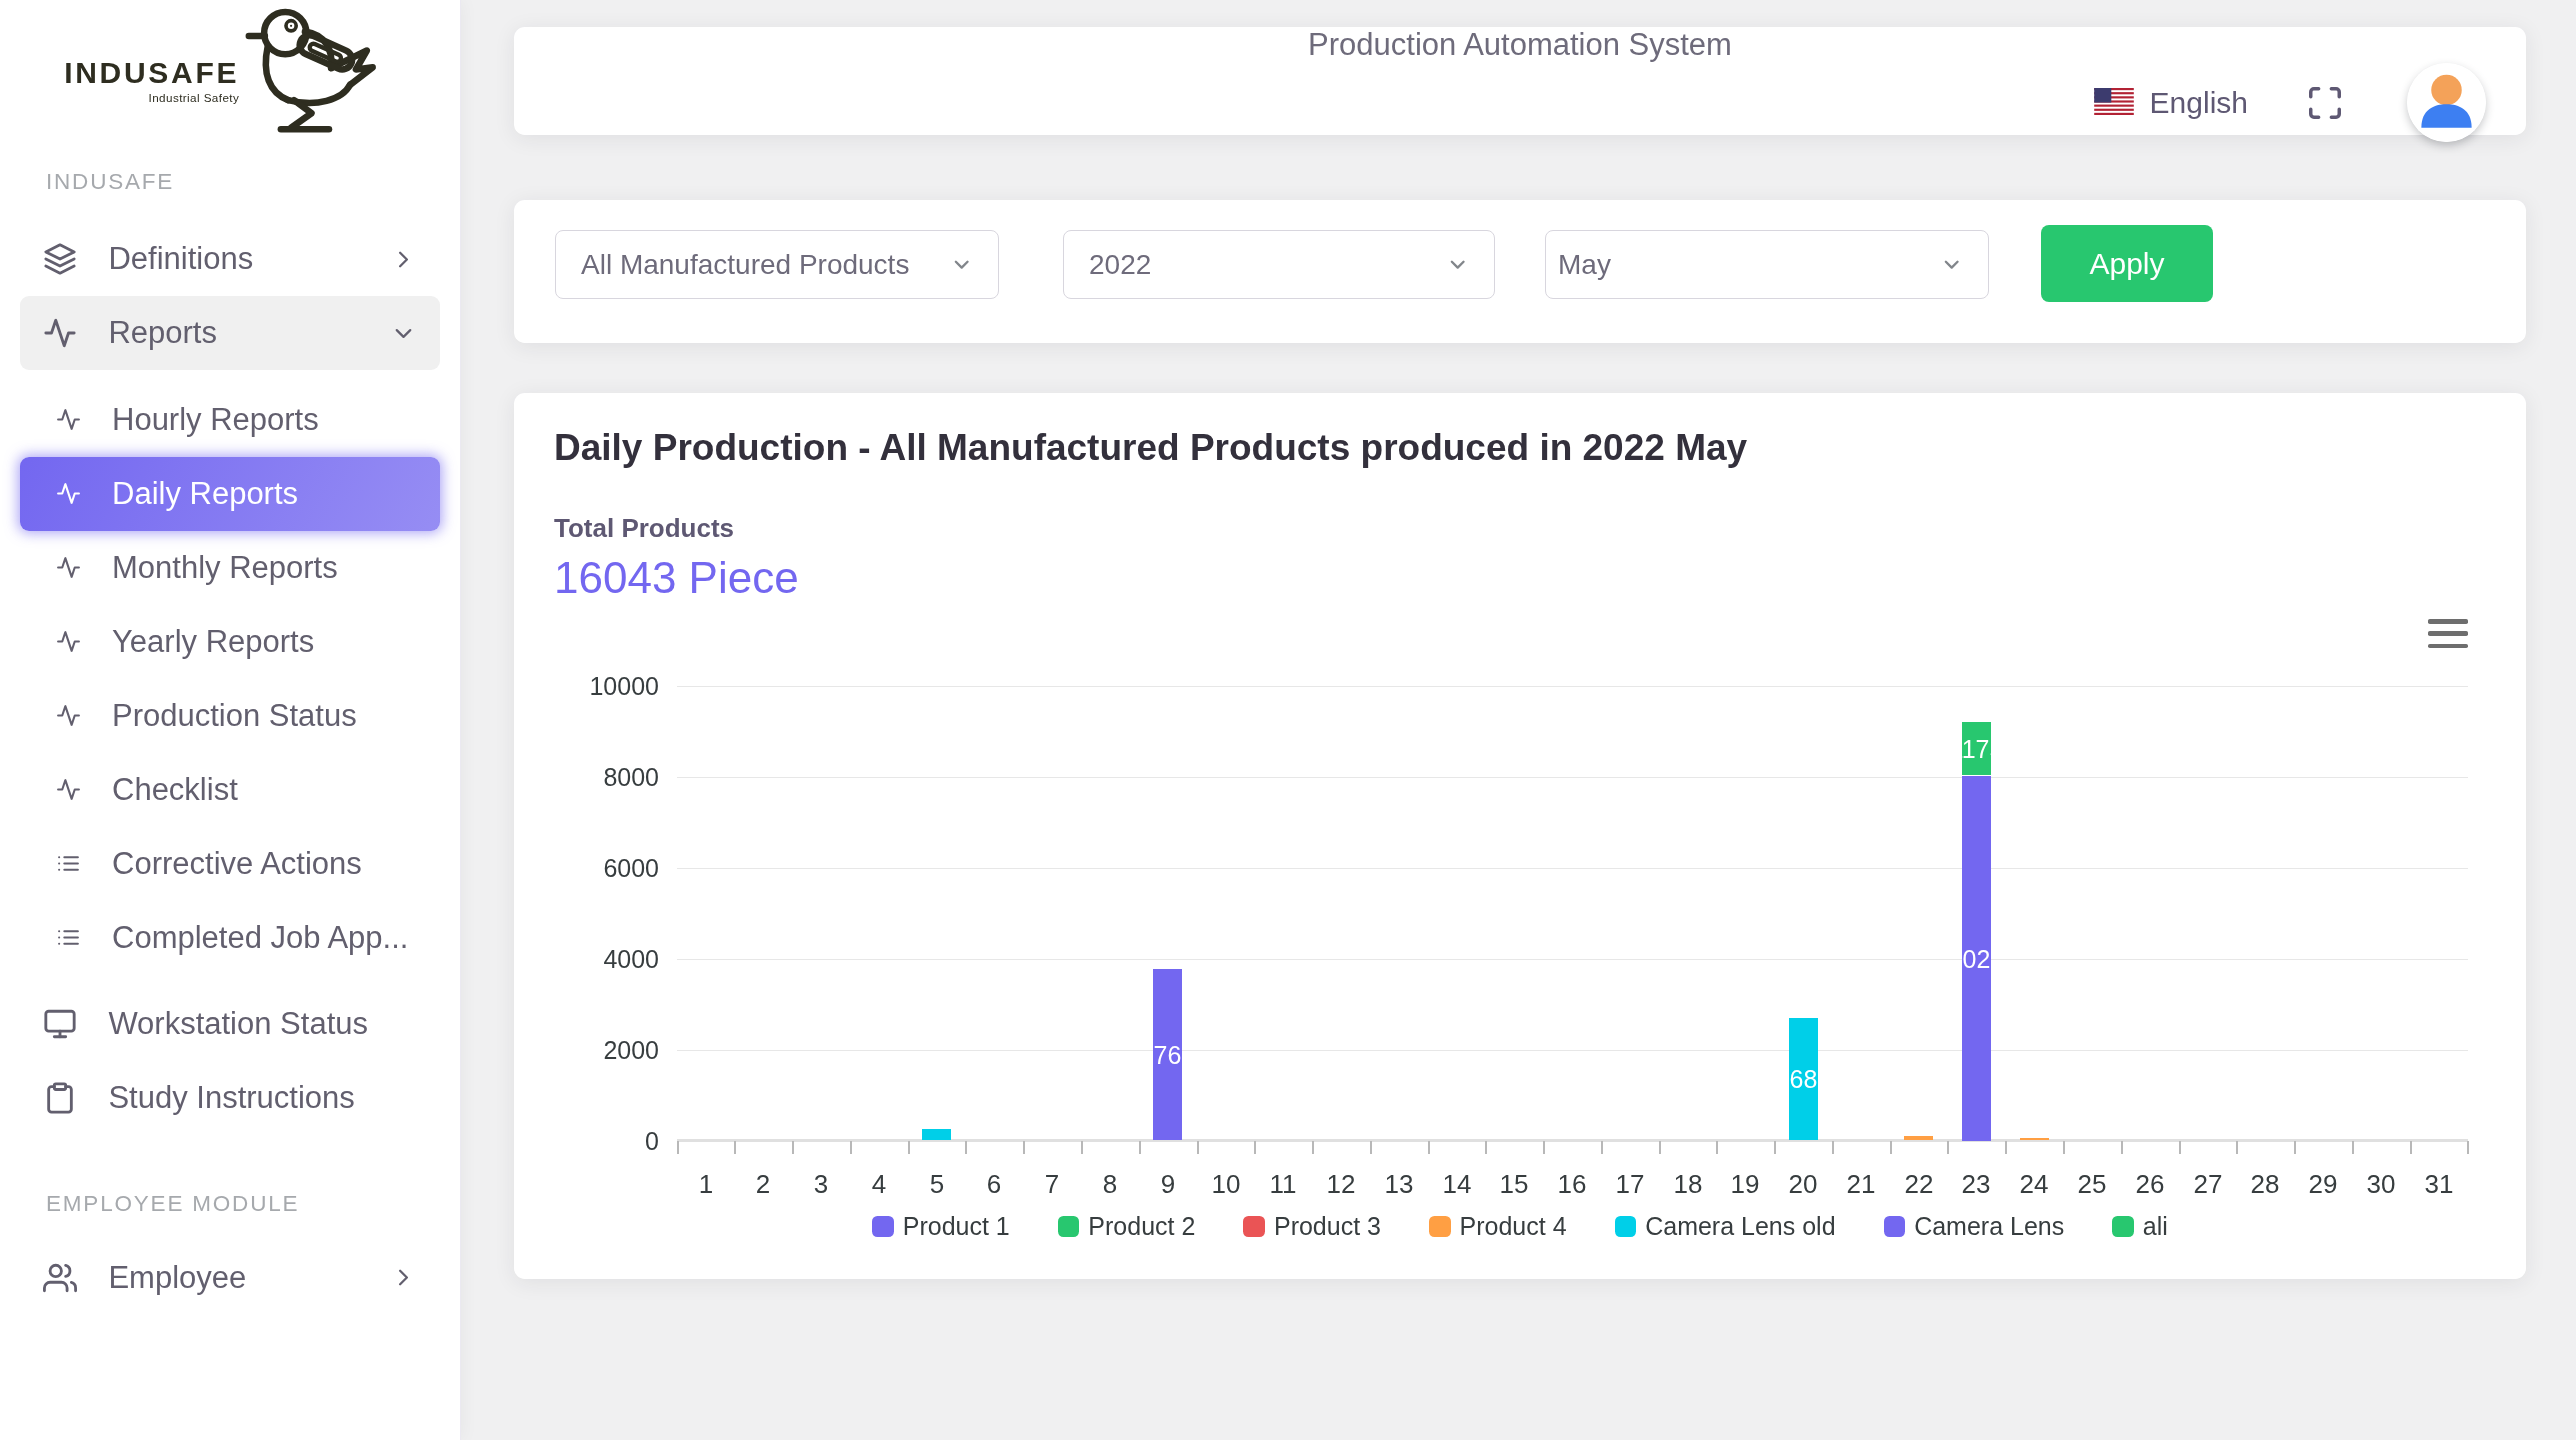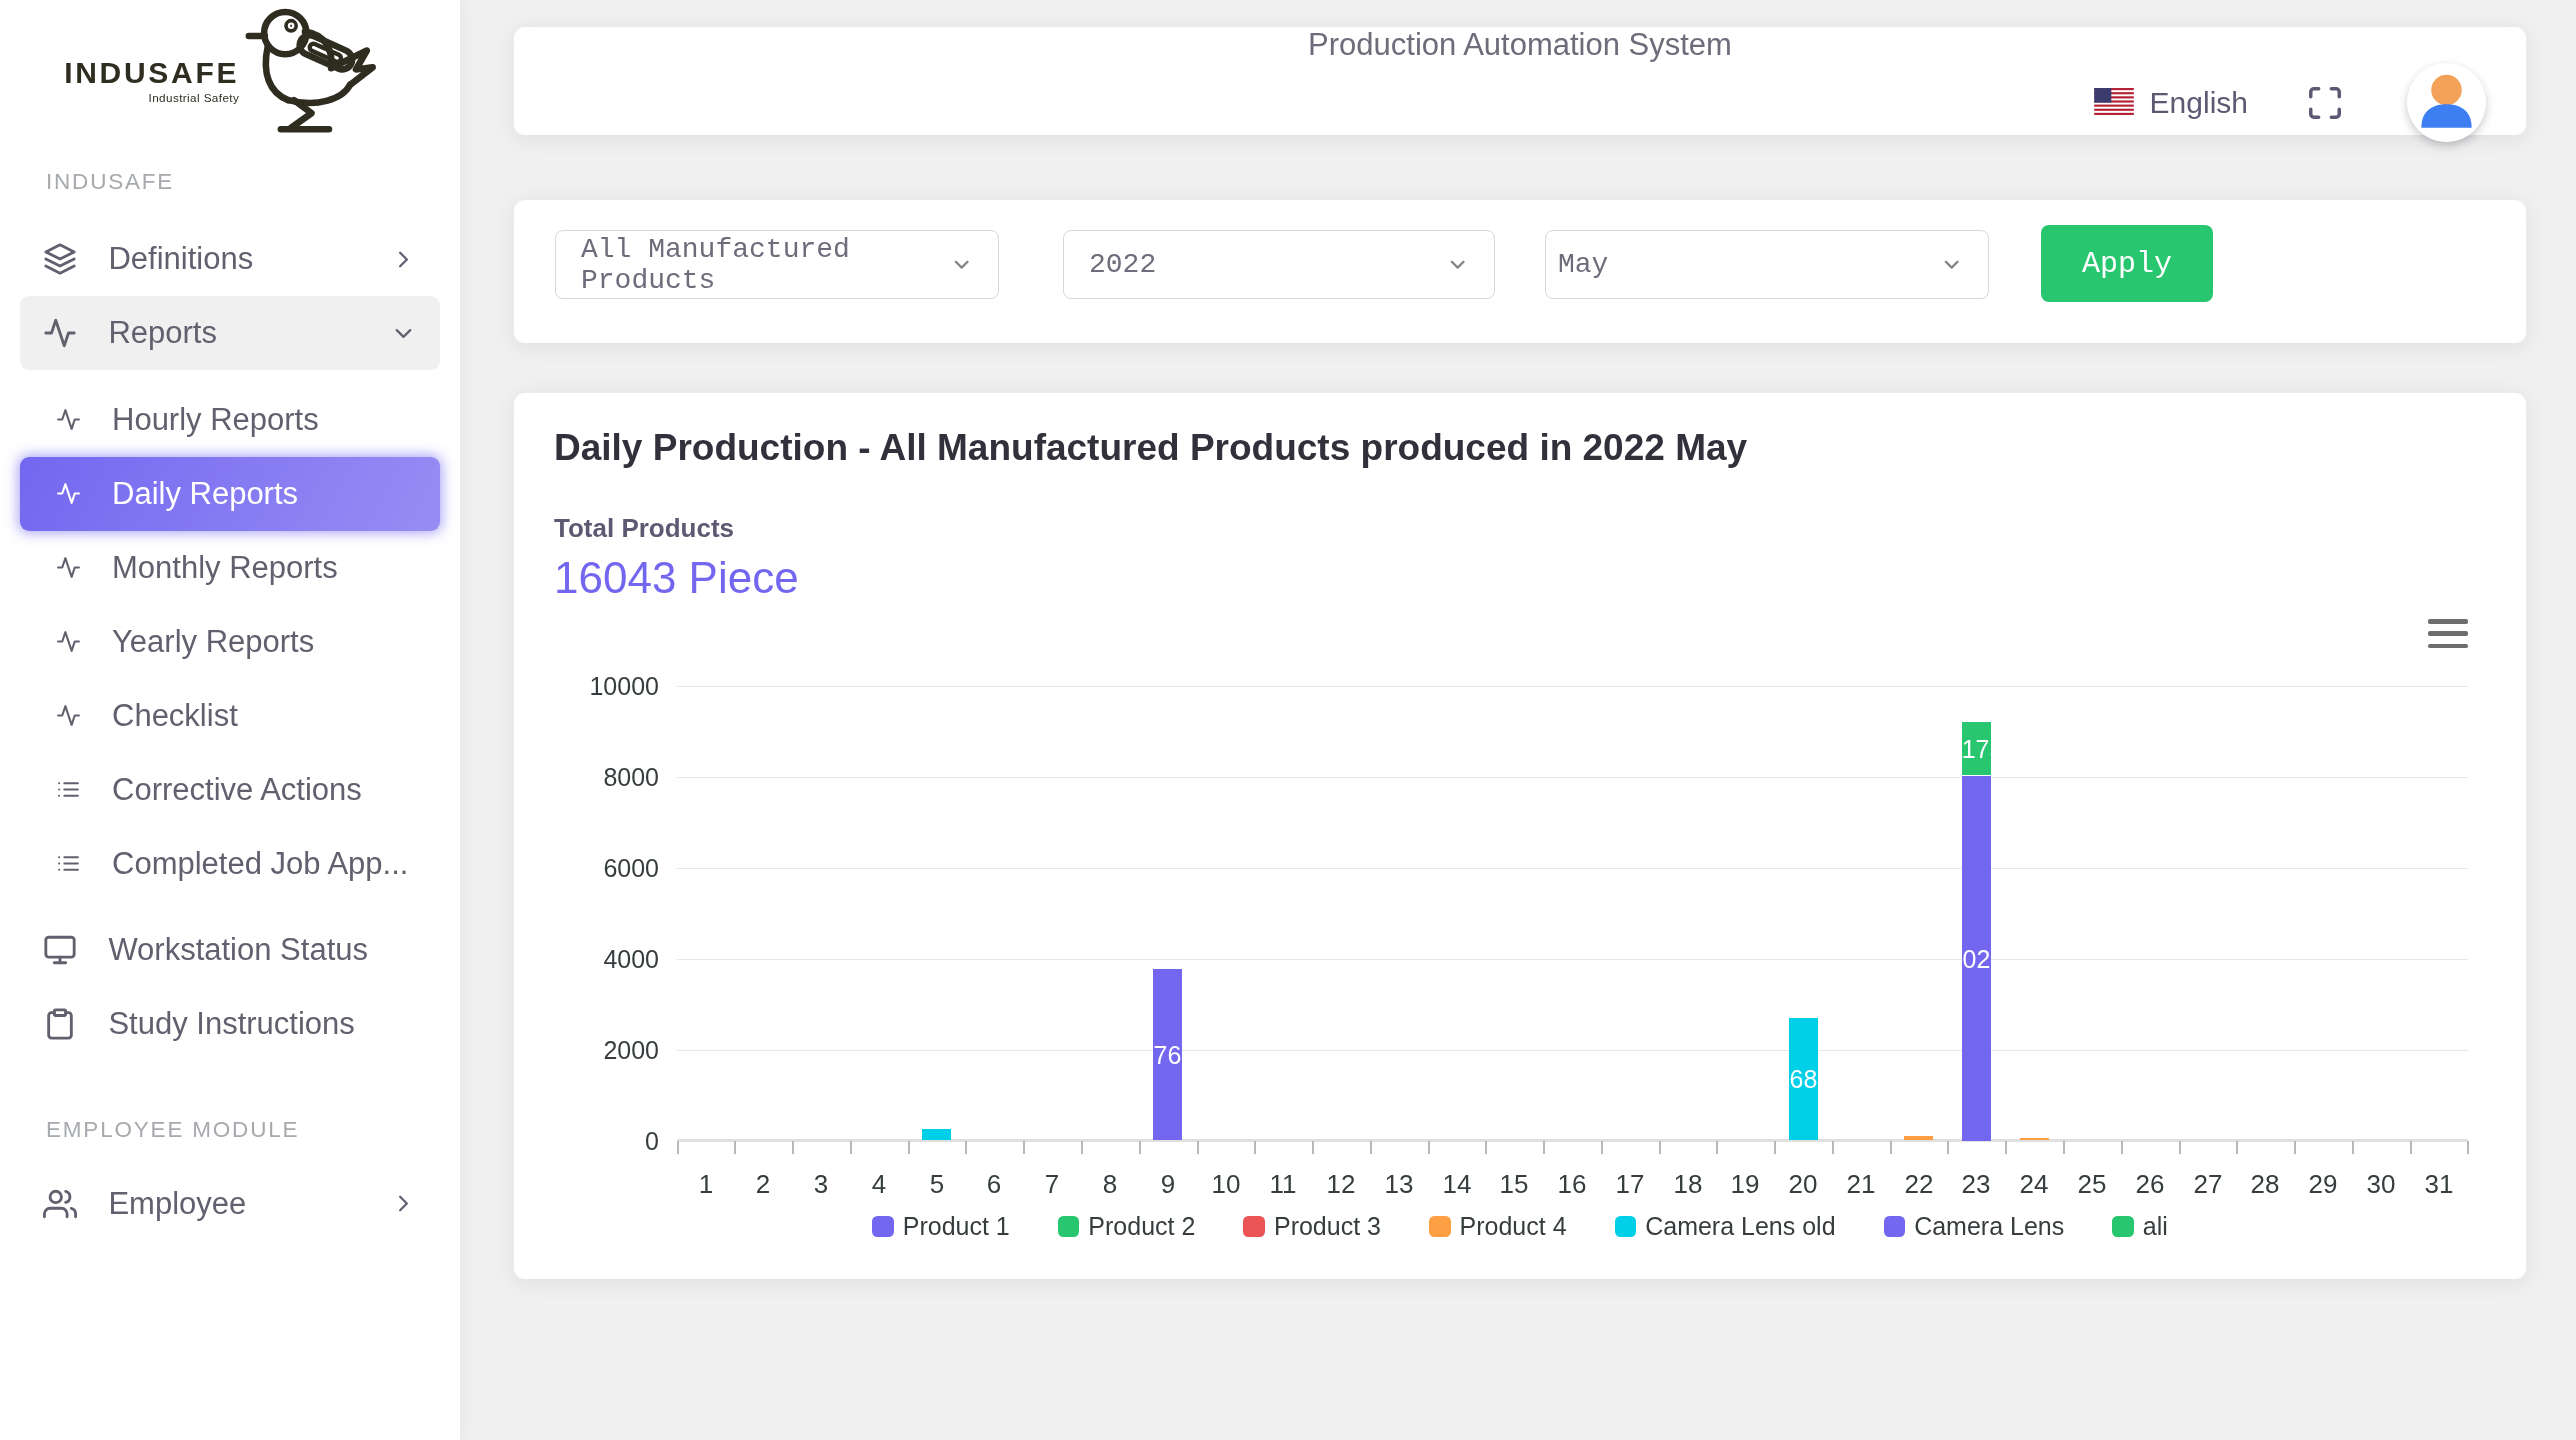--- a/index.html
+++ b/index.html
@@ -58,21 +58,21 @@
   .topbar-title{font-size:31px;color:#6e6b7b;}
   .topbar-right{margin-left:auto;display:flex;align-items:center;}
   .lang{display:flex;align-items:center;gap:16px;cursor:pointer;}
   .lang-label{font-size:30px;color:#5e5873;}
   .maximize{margin-left:58px;display:flex;cursor:pointer;}
   .avatar{margin-left:63px;width:79px;height:79px;border-radius:50%;
     background:#fff;box-shadow:0 3.6px 9px rgba(34,41,47,.25);
     display:flex;align-items:center;justify-content:center;cursor:pointer;overflow:hidden;}
 
   
-  .filterbar{left:514px;top:200px;width:2012px;height:143px;font-family:Liberation Mono, monospace;}
+  .filterbar{left:514px;top:200px;width:2012px;height:143px;}
   .select{
     position:absolute;top:30px;height:69px;box-sizing:border-box;
     border:1.8px solid #d8d6de;border-radius:8px;background:#fff;
     display:flex;align-items:center;padding:0 25px;font-size:28px;color:#6e6b7b;
     cursor:pointer;
   }
   .select .sel-chev{margin-left:auto;display:flex;}
   .sel-product{left:41px;width:444px;}
   .sel-year{left:549px;width:432px;}
   .sel-month{left:1031px;width:444px;padding-left:12px;}
@@ -188,20 +188,28 @@
           </span>
           <span class="ni-label">Monthly Reports</span>
         </div>
         <div class="nav-item sub">
           <span class="ni-icon">
             <svg viewBox="0 0 24 24" fill="none" stroke="currentColor" stroke-width="2" stroke-linecap="round" stroke-linejoin="round">
               <polyline points="22 12 18 12 15 21 9 3 6 12 2 12"></polyline>
             </svg>
           </span>
           <span class="ni-label">Yearly Reports</span>
+        </div>
+        <div class="nav-item sub">
+          <span class="ni-icon">
+            <svg viewBox="0 0 24 24" fill="none" stroke="currentColor" stroke-width="2" stroke-linecap="round" stroke-linejoin="round">
+              <polyline points="22 12 18 12 15 21 9 3 6 12 2 12"></polyline>
+            </svg>
+          </span>
+          <span class="ni-label">Production Status</span>
         </div>
         <div class="nav-item sub">
           <span class="ni-icon">
             <svg viewBox="0 0 24 24" fill="none" stroke="currentColor" stroke-width="2" stroke-linecap="round" stroke-linejoin="round">
               <polyline points="22 12 18 12 15 21 9 3 6 12 2 12"></polyline>
             </svg>
           </span>
           <span class="ni-label">Checklist</span>
         </div>
         <div class="nav-item sub">

